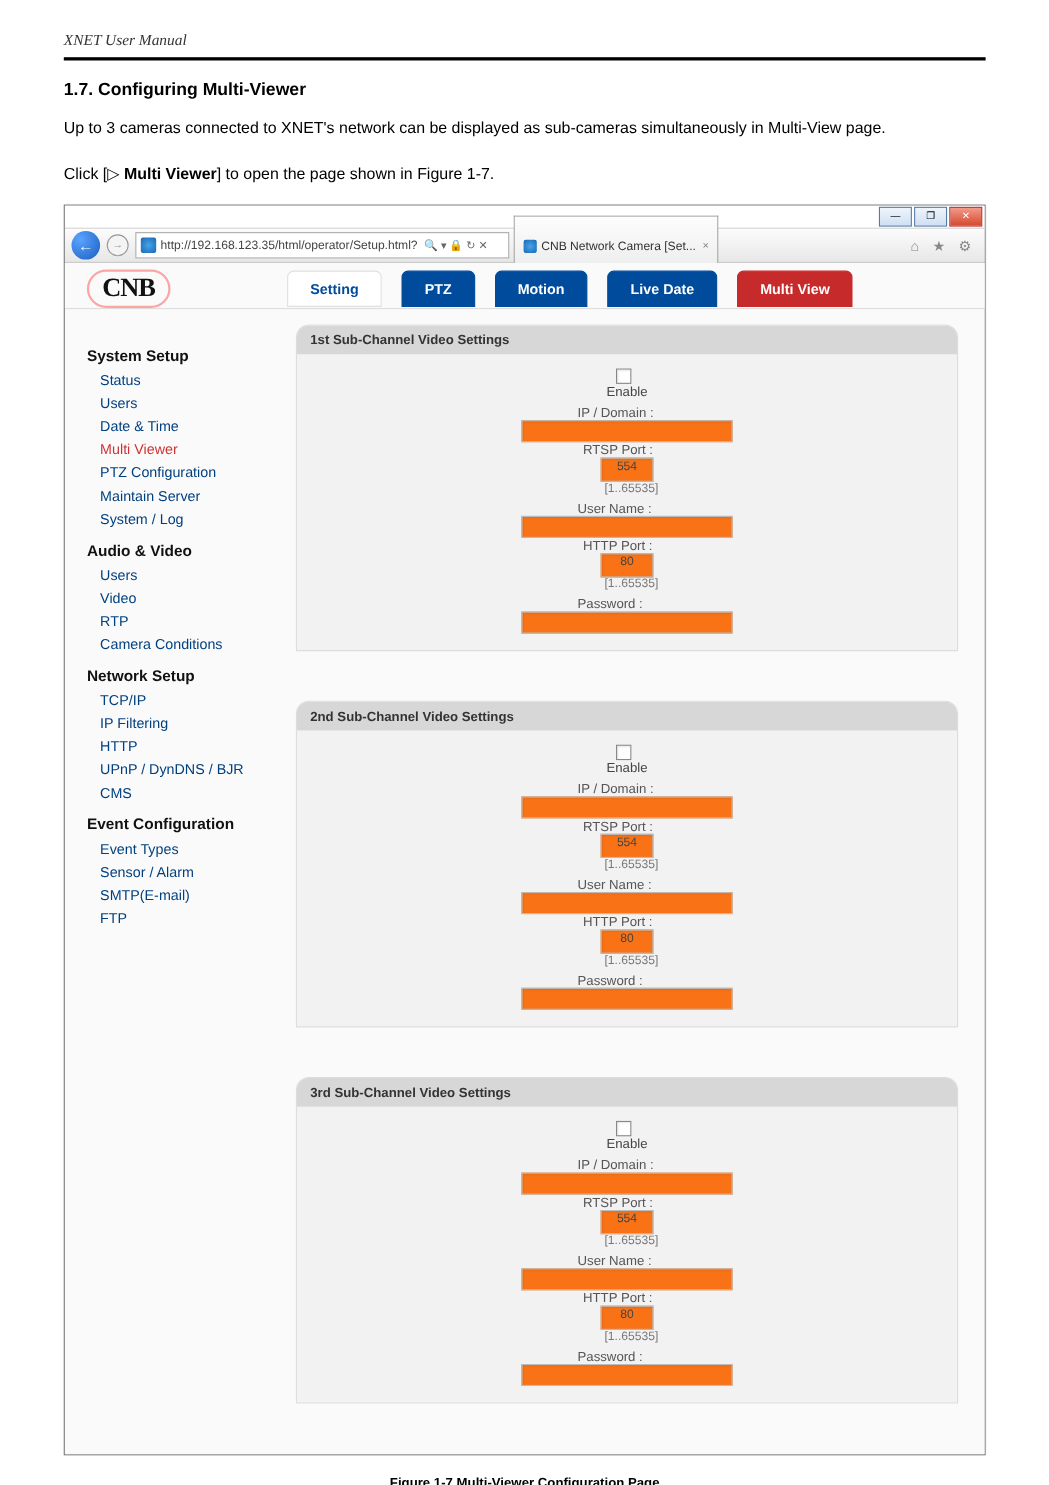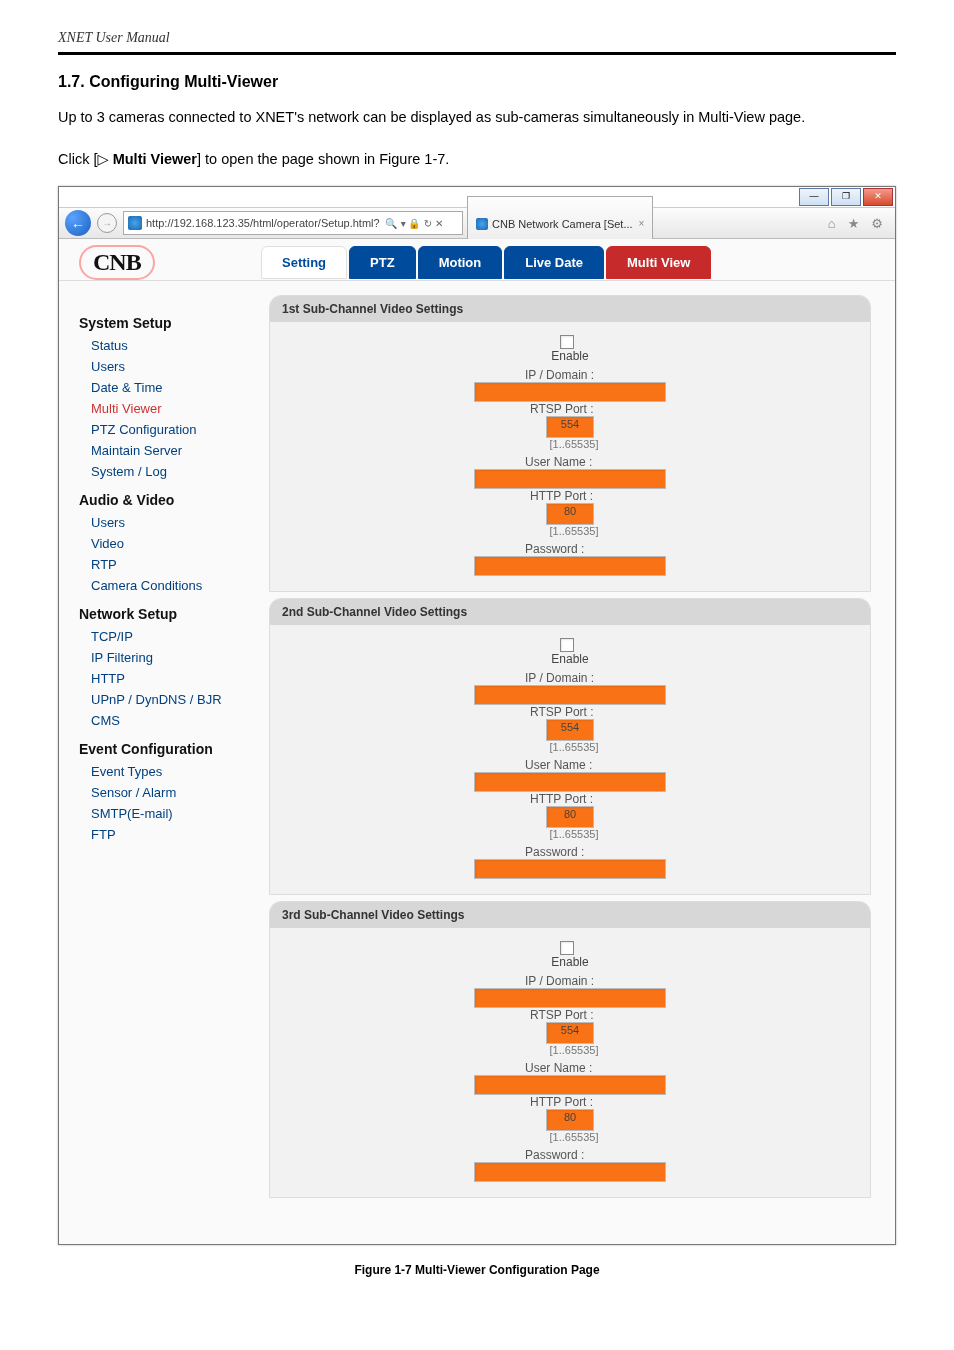--- a/index.html
+++ b/index.html
@@ -29,33 +29,33 @@
   .tabc .tx { color:#333; }
   .tabc .x { margin-left:6px; color:#888; font-size:10px;}
   .rt-icons { margin-right:12px; display:flex; gap:12px; color:#888; font-size:13px; }
 
   .appframe { display:flex; flex-direction:column; min-height:780px; background:#fafafa; }
   .toprule { height:1px; background:#ddd; }
 
   .topbar { display:flex; align-items:center; padding:6px 20px 0 20px; background:#fafafa; }
   .brandblk { width:182px; }
   .brand { font-family: Georgia, 'Times New Roman', serif; font-weight:bold; font-size:24px; color:#111; display:inline-block; border:2px solid #fca5a5; border-radius:22px; padding:2px 12px; letter-spacing:-1px;}
-  .navtabs { display:flex; gap:0; }
+  .navtabs { display:flex; gap:16px; }
   .ntab { padding:8px 20px; background:#fff; color:#004b9b; font-weight:bold; font-size:13px; border-top-left-radius:6px; border-top-right-radius:6px; margin-right:2px; cursor:pointer; }
   .ntab.blue { background:#004b9b; color:#fff; border:1px solid #004b9b;}
   .ntab.red  { background:#c62a2a; color:#fff; border:1px solid #c62a2a;}
   .ntab.white{ border:1px solid #e0e0e0; }
 
   .appbody { display:flex; padding:14px 20px 40px 20px; }
   .sidebar { width:190px; padding-top:10px; }
   .sgroup-h { font-weight:bold; color:#111; font-size:14px; margin:10px 0 4px 0;}
   .sitem { color:#004080; font-size:13px; padding:3px 0 3px 12px; cursor:pointer;}
   .sitem.active { color:#c33; }
 
-  .content { flex:1; display:flex; flex-direction:column; align-items:flex-start; }
+  .content { flex:1; display:flex; flex-direction:column; align-items:flex-start;gap:39px; }
   .panel { border-top-left-radius:12px; border-top-right-radius:12px; margin-bottom:6px; width:600px; background:#f2f2f2; border:1px solid #ddd; overflow:hidden;}
   .panel .ph { background:#d7d7d7; color:#333; font-weight:bold; font-size:12px; padding:6px 12px; }
   .panel .pbody { padding:8px 12px 10px 12px; font-size:12px; color:#444; }
   .row { display:flex; align-items:center; margin:5px 0;flex-direction:column; }
   .lab { width:90px; color:#555; }
   .tin { height:18px; border:1px solid #bbb; background:#f97316; box-shadow:inset 1px 1px 2px rgba(0,0,0,0.08); }
   .tin.w1{ width:190px; }
   .tin.w2{ width:46px; text-align:center; font-size:11px; padding:1px 0;}
   .gap { flex:1; }
   .rlabel { width:80px; text-align:left; color:#555; }

